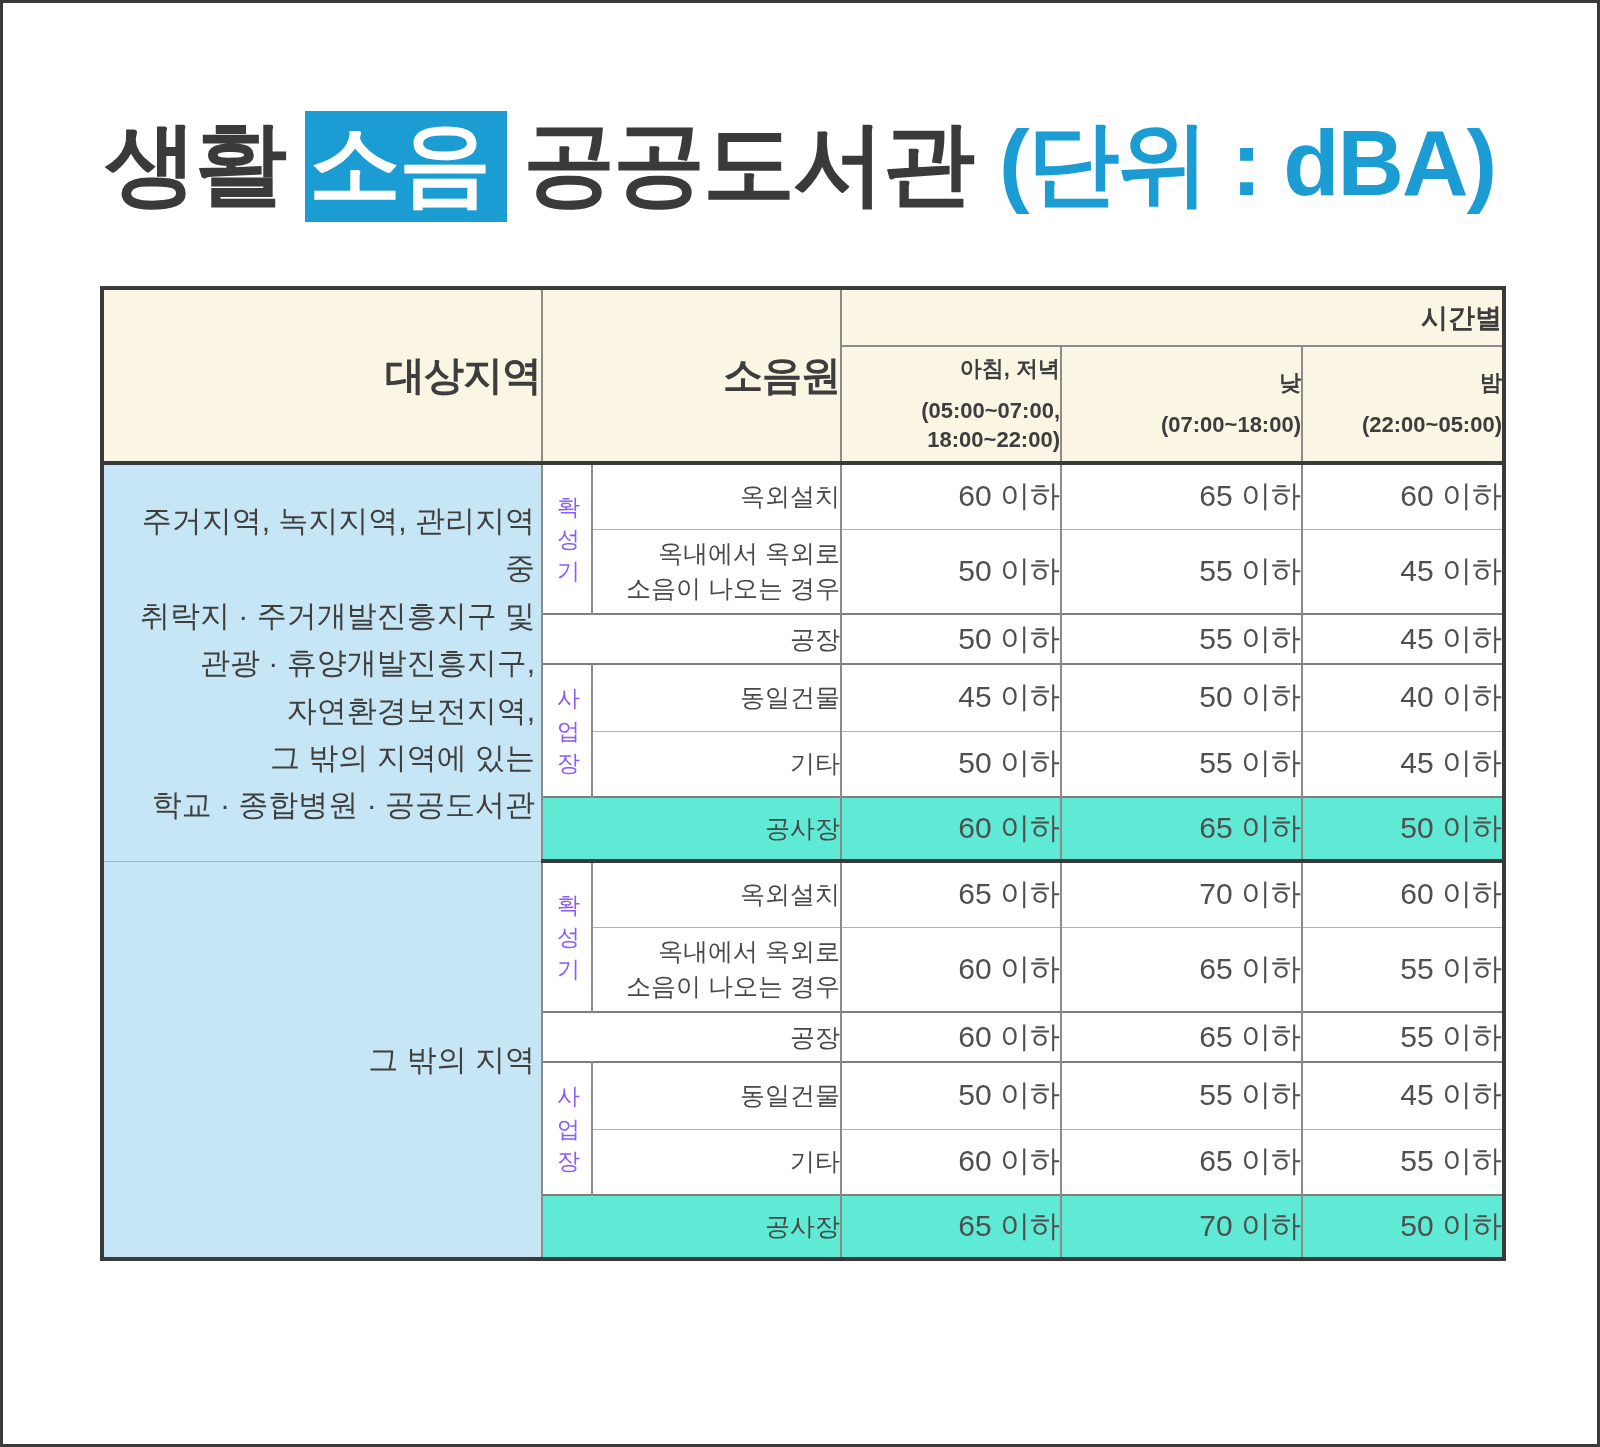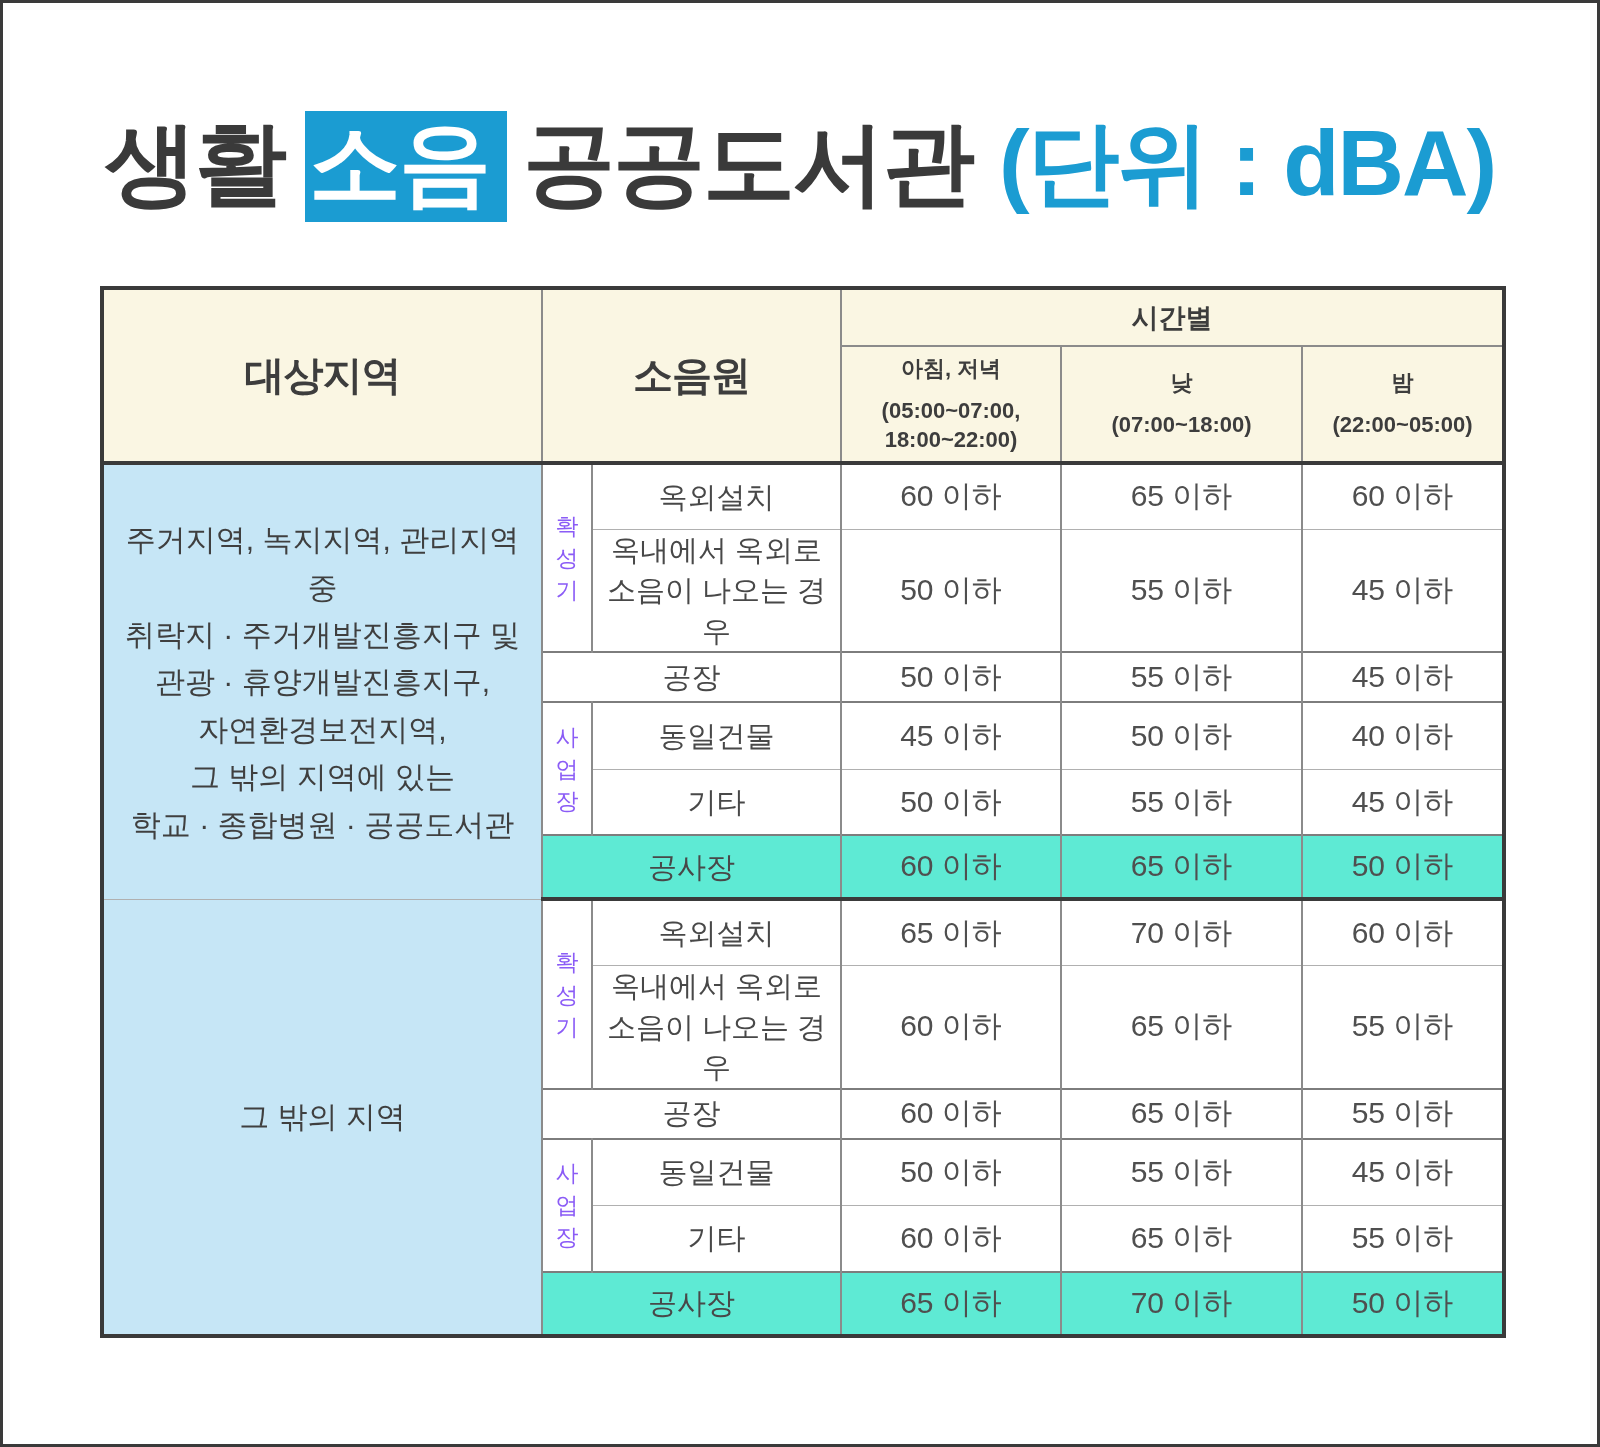--- a/index.html
+++ b/index.html
@@ -45,21 +45,21 @@
     table-layout: fixed;
     width: 1402px;
     margin: 64px 0 0 97px;
     border: 4px solid #3a3a3a;
   }
   .noise th, .noise td {
     border-left: 2px solid #8b8b8b;
     border-right: 2px solid #8b8b8b;
     border-top: 1px solid #b0b0b0;
     border-bottom: 1px solid #b0b0b0;
-    text-align: center;
+    text-align: right;
     vertical-align: middle;
     background: #ffffff;
   }
   .noise thead th { background: #faf6e3; font-weight: 700; }
   .hh1 { height: 58px; }
   .hh2 { height: 117px; }
   .big-head { font-size: 40px; letter-spacing: -1px; color: #3d3d3d; }
   .time-group-head { font-size: 27px; color: #3d3d3d; }
   .th-time-group { border-bottom: 2px solid #8b8b8b !important; }
   .time-label { font-size: 22px; font-weight: 700; color: #3d3d3d; }
@@ -88,21 +88,21 @@
     padding: 10px 6px;
   }
   td.vlabel {
     font-size: 23px;
     color: #8b5cf6;
     word-break: break-all;
     line-height: 1.4;
     padding: 0 11px;
   }
   td.item-cell {
-    font-size: 29px;
+    font-size: 25px;
     color: #484848;
     white-space: pre-line;
     line-height: 1.4;
   }
   td.value-cell { font-size: 30px; color: #4f4f4f; letter-spacing: 0; }
   td.hl { background: #5eead4; }
 </style>
 </head>
 <body>
 

